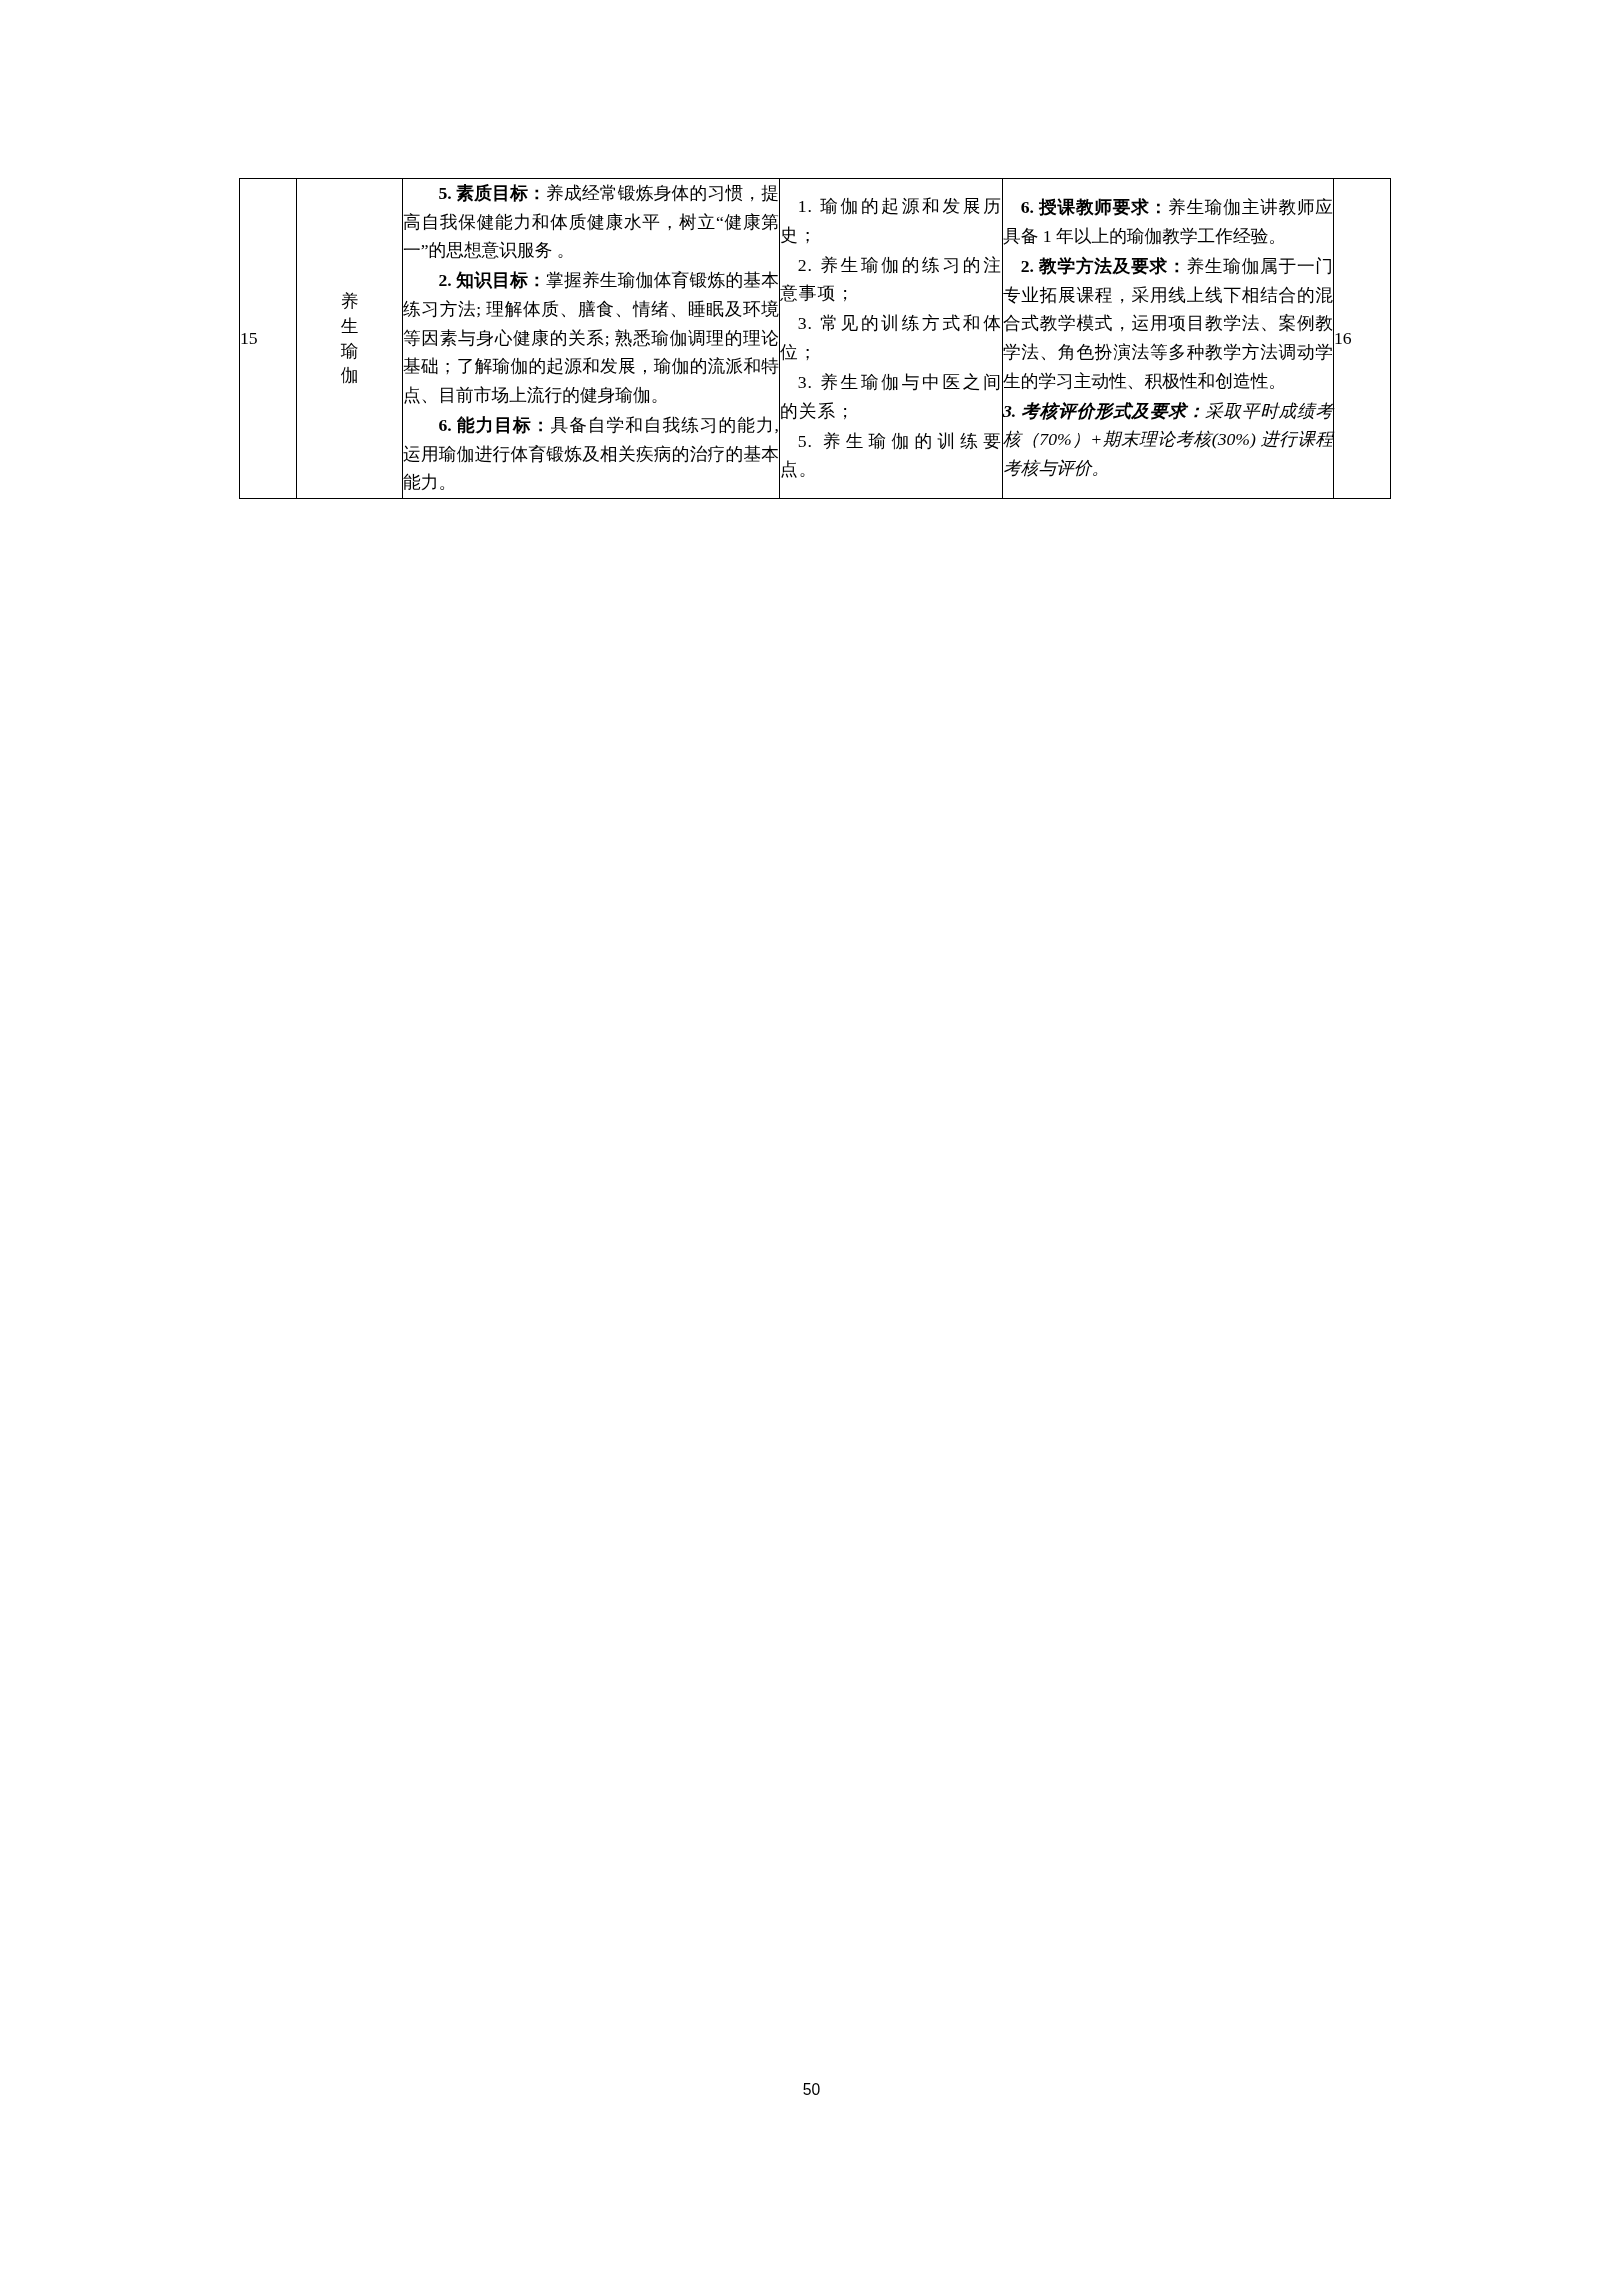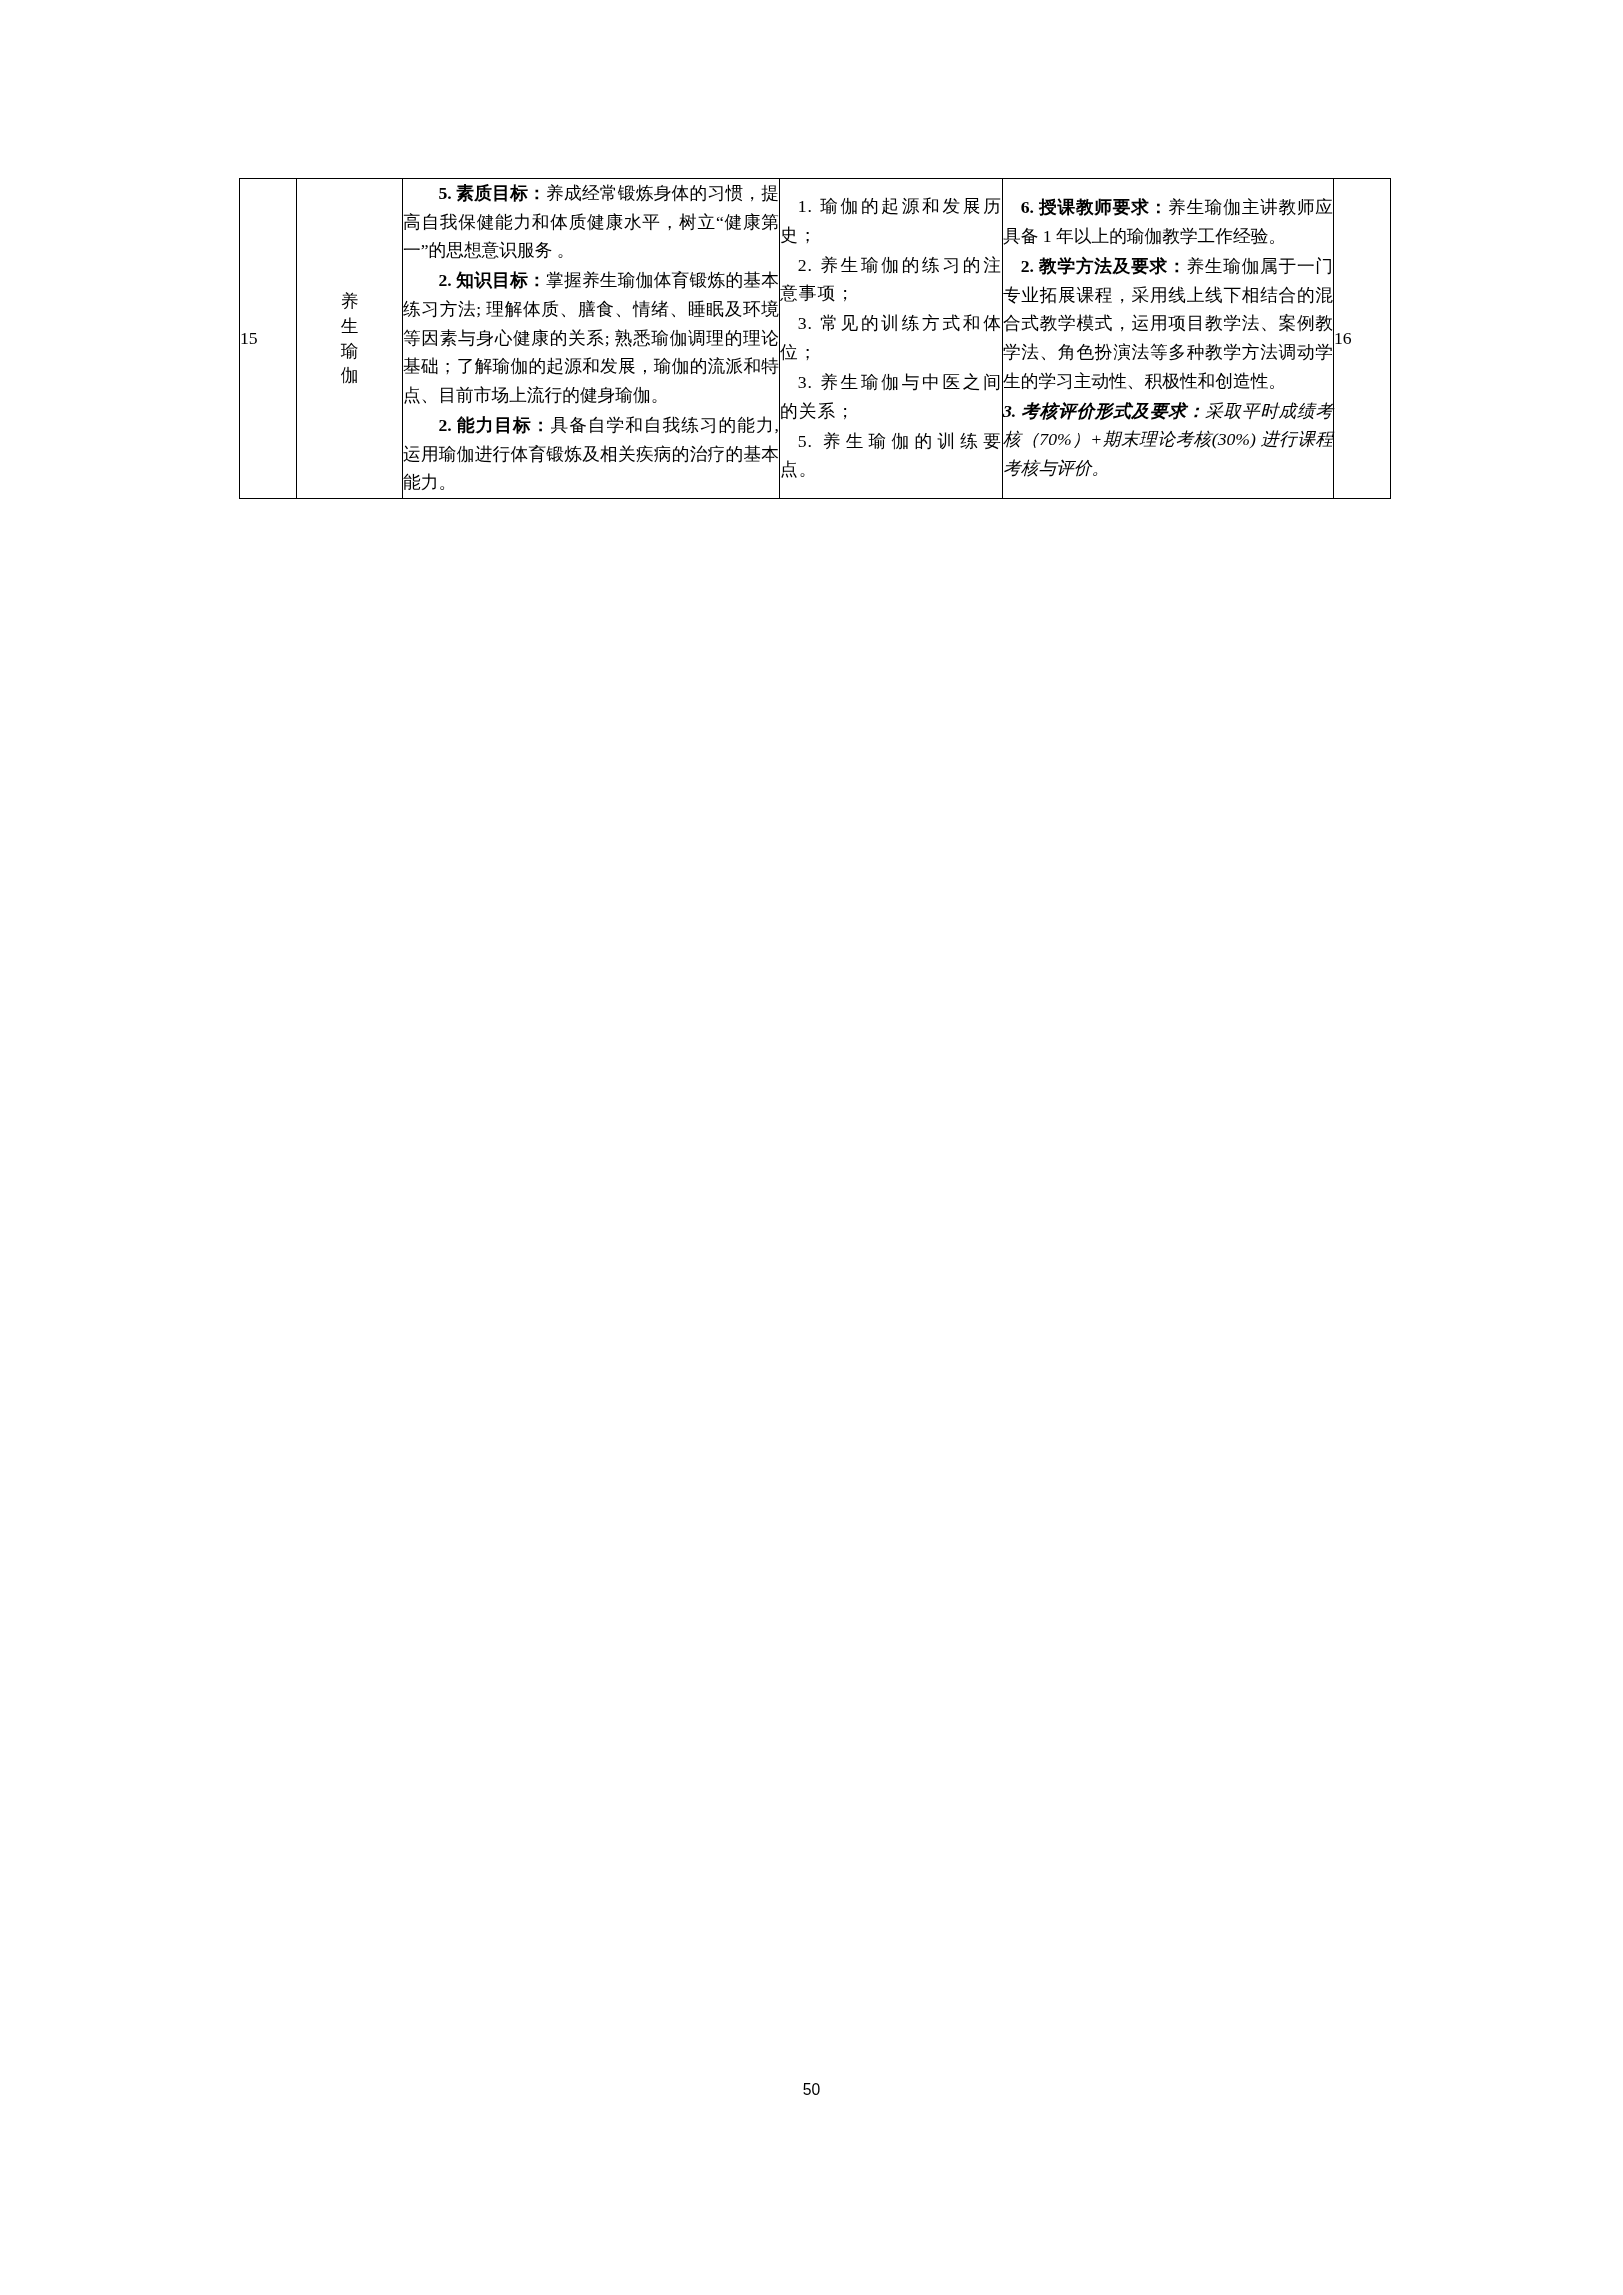--- a/index.html
+++ b/index.html
@@ -100,21 +100,21 @@
       <td class="col-name cell-vertical">
         <span class="vert-name">养</span>
         <span class="vert-name">生</span>
         <span class="vert-name">瑜</span>
         <span class="vert-name">伽</span>
       </td>
 
       <td class="col-goal cell-body mid">
         <p class="para"><span class="bold">5. 素质目标：</span><span>养成经常锻炼身体的习惯，提高自我保健能力和体质健康水平，树立“健康第一”的思想意识服务 。</span></p>
         <p class="para"><span class="bold">2. 知识目标：</span><span>掌握养生瑜伽体育锻炼的基本练习方法; 理解体质、膳食、情绪、睡眠及环境等因素与身心健康的关系; 熟悉瑜伽调理的理论基础；了解瑜伽的起源和发展，瑜伽的流派和特点、目前市场上流行的健身瑜伽。</span></p>
-        <p class="para"><span class="bold">2. 能力目标：</span><span>具备自学和自我练习的能力, 运用瑜伽进行体育锻炼及相关疾病的治疗的基本能力。</span></p>
+        <p class="para"><span class="bold">6. 能力目标：</span><span>具备自学和自我练习的能力, 运用瑜伽进行体育锻炼及相关疾病的治疗的基本能力。</span></p>
       </td>
 
       <td class="col-content cell-body mid">
         <p class="para ind1 spaced">1. 瑜伽的起源和发展历史；</p>
         <p class="para ind1 spaced">2. 养生瑜伽的练习的注意事项；</p>
         <p class="para ind1 spaced">3. 常见的训练方式和体位；</p>
         <p class="para ind1 spaced">3. 养生瑜伽与中医之间的关系；</p>
         <p class="para ind1 spaced">5. 养生瑜伽的训练要点。</p>
       </td>
 

